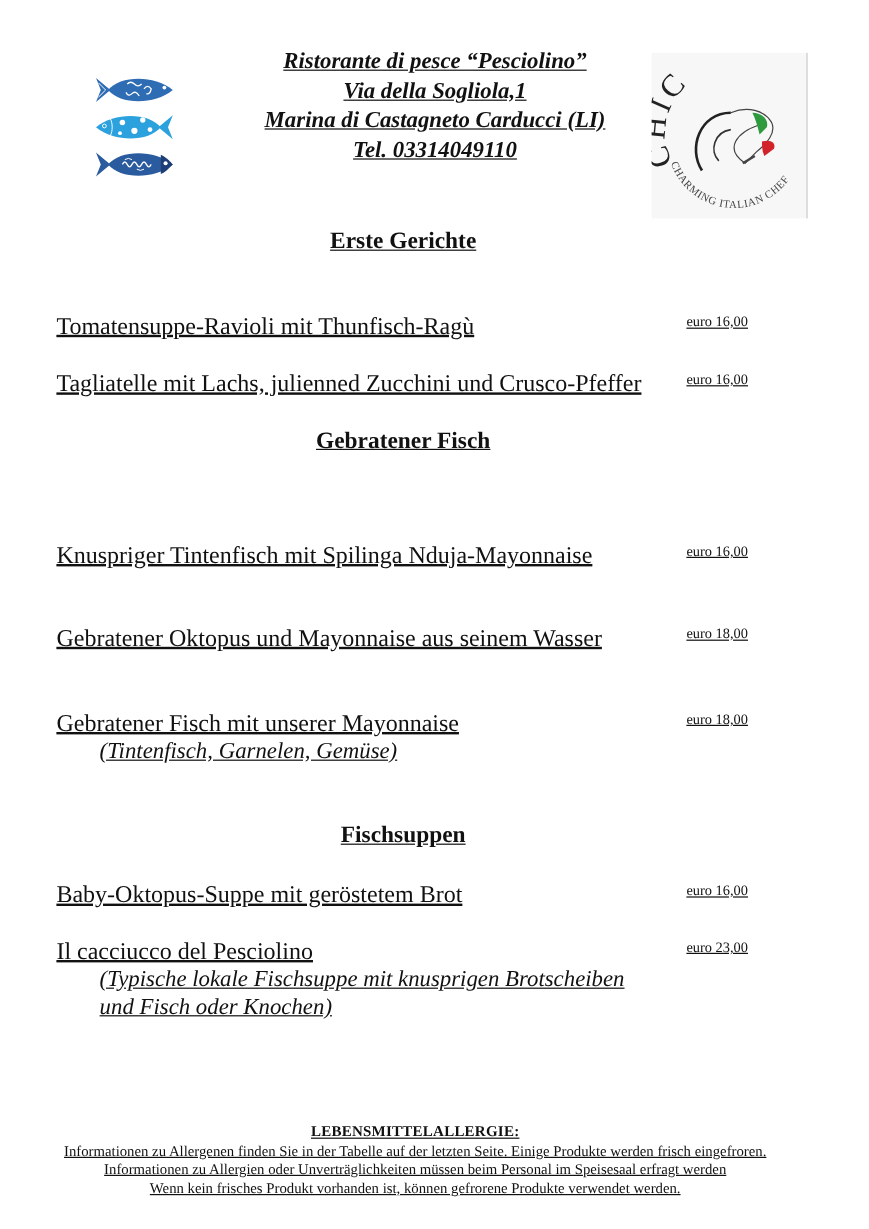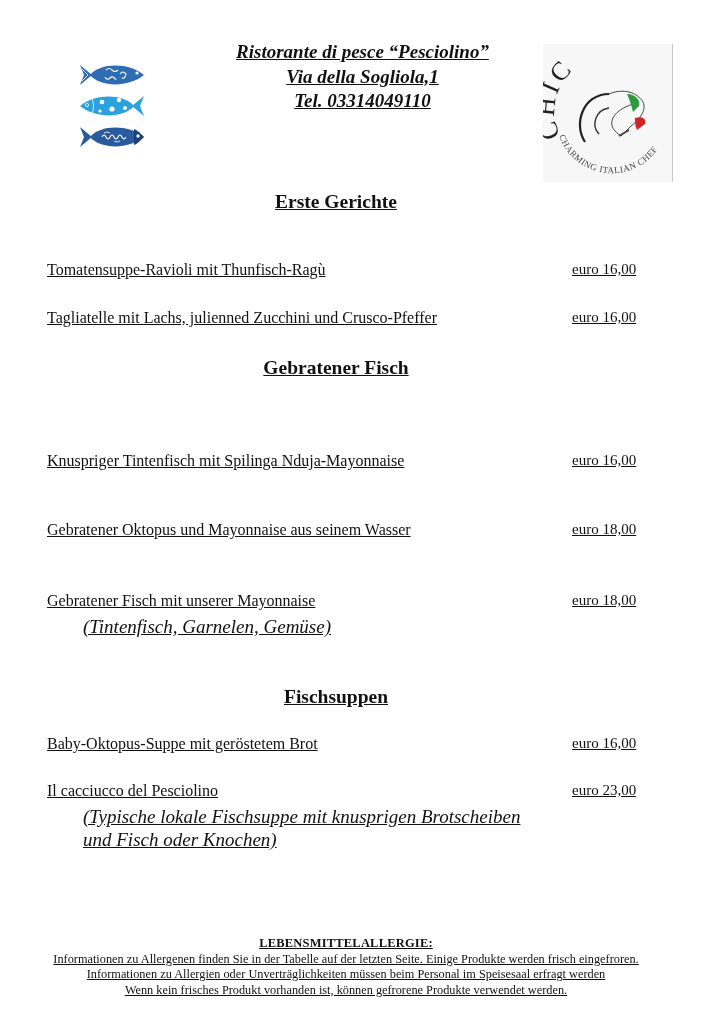--- a/index.html
+++ b/index.html
@@ -13,23 +13,23 @@
   .header-text div { white-space: nowrap; }
 
   .fish-stack { left: 78px; top: 62px; width: 68px; height: 90px; }
   .fish { position: absolute; left: 0; width: 68px; height: 26px; }
 
   .logo-box { left: 543px; top: 44px; width: 129px; height: 138px; background: #f7f7f7; }
   .logo-rule { left: 672px; top: 44px; width: 1px; height: 138px; background: #c8c8c8; }
 
   
   .section-title { left: 0; width: 672px; text-align: center; font-weight: bold; font-size: 19.5px; }
-  .item-name { left: 47px; font-size: 16px; white-space: nowrap; }
+  .item-name { left: 47px; font-size: 20px; white-space: nowrap; }
   .item-desc { left: 47px; font-size: 19px; font-style: italic; white-space: nowrap; line-height: 23px; margin-left: 36px; }
-  .item-price { left: 572px; font-size: 15px; white-space: nowrap; }
+  .item-price { left: 572px; font-size: 12px; white-space: nowrap; }
 
   
   .footer { left: 0; top: 936px; width: 692px; text-align: center; font-size: 12.3px; line-height: 15.5px; }
   .footer-title { font-weight: bold; font-size: 12.5px; letter-spacing: 0.2px; }
 </style>
 </head>
 <body>
 
 <div class="abs fish-stack">
   <svg class="fish" style="top:0" viewBox="0 0 68 26">
@@ -56,20 +56,21 @@
     <path d="M56,5 C62,8 64,11 66,13 C62,17 59,20 56,21 Z" fill="#1d3f78"></path>
     <circle cx="60" cy="12" r="1.7" fill="#fff"></circle>
     <path d="M24,13 q2,-4 4,0 q2,4 4,0 q2,-4 4,0 q2,4 4,0 q2,-4 4,0 q2,4 4,0" stroke="#fff" stroke-width="1.1" fill="none"></path>
     <path d="M26,9 q3,-2 6,0 M36,17 q3,2 6,0" stroke="#fff" stroke-width="0.8" fill="none"></path>
   </svg>
 </div>
 
 <div class="abs header-text">
   <div>Ristorante di pesce “Pesciolino”</div>
   <div>Via della Sogliola,1</div>
+  <div>Marina di Castagneto Carducci (LI)</div>
   <div>Tel. 03314049110</div>
 </div>
 
 <div class="abs logo-box">
   <svg width="129" height="138" viewBox="0 0 129 138">
     <defs>
       <path id="arcTop" d="M18,92 A52,52 0 0 1 90,22"></path>
       <path id="arcBot" d="M16,92 A56,56 0 0 0 118,100"></path>
     </defs>
     <text font-family="Liberation Serif, serif" font-size="26" fill="#222" letter-spacing="3">

